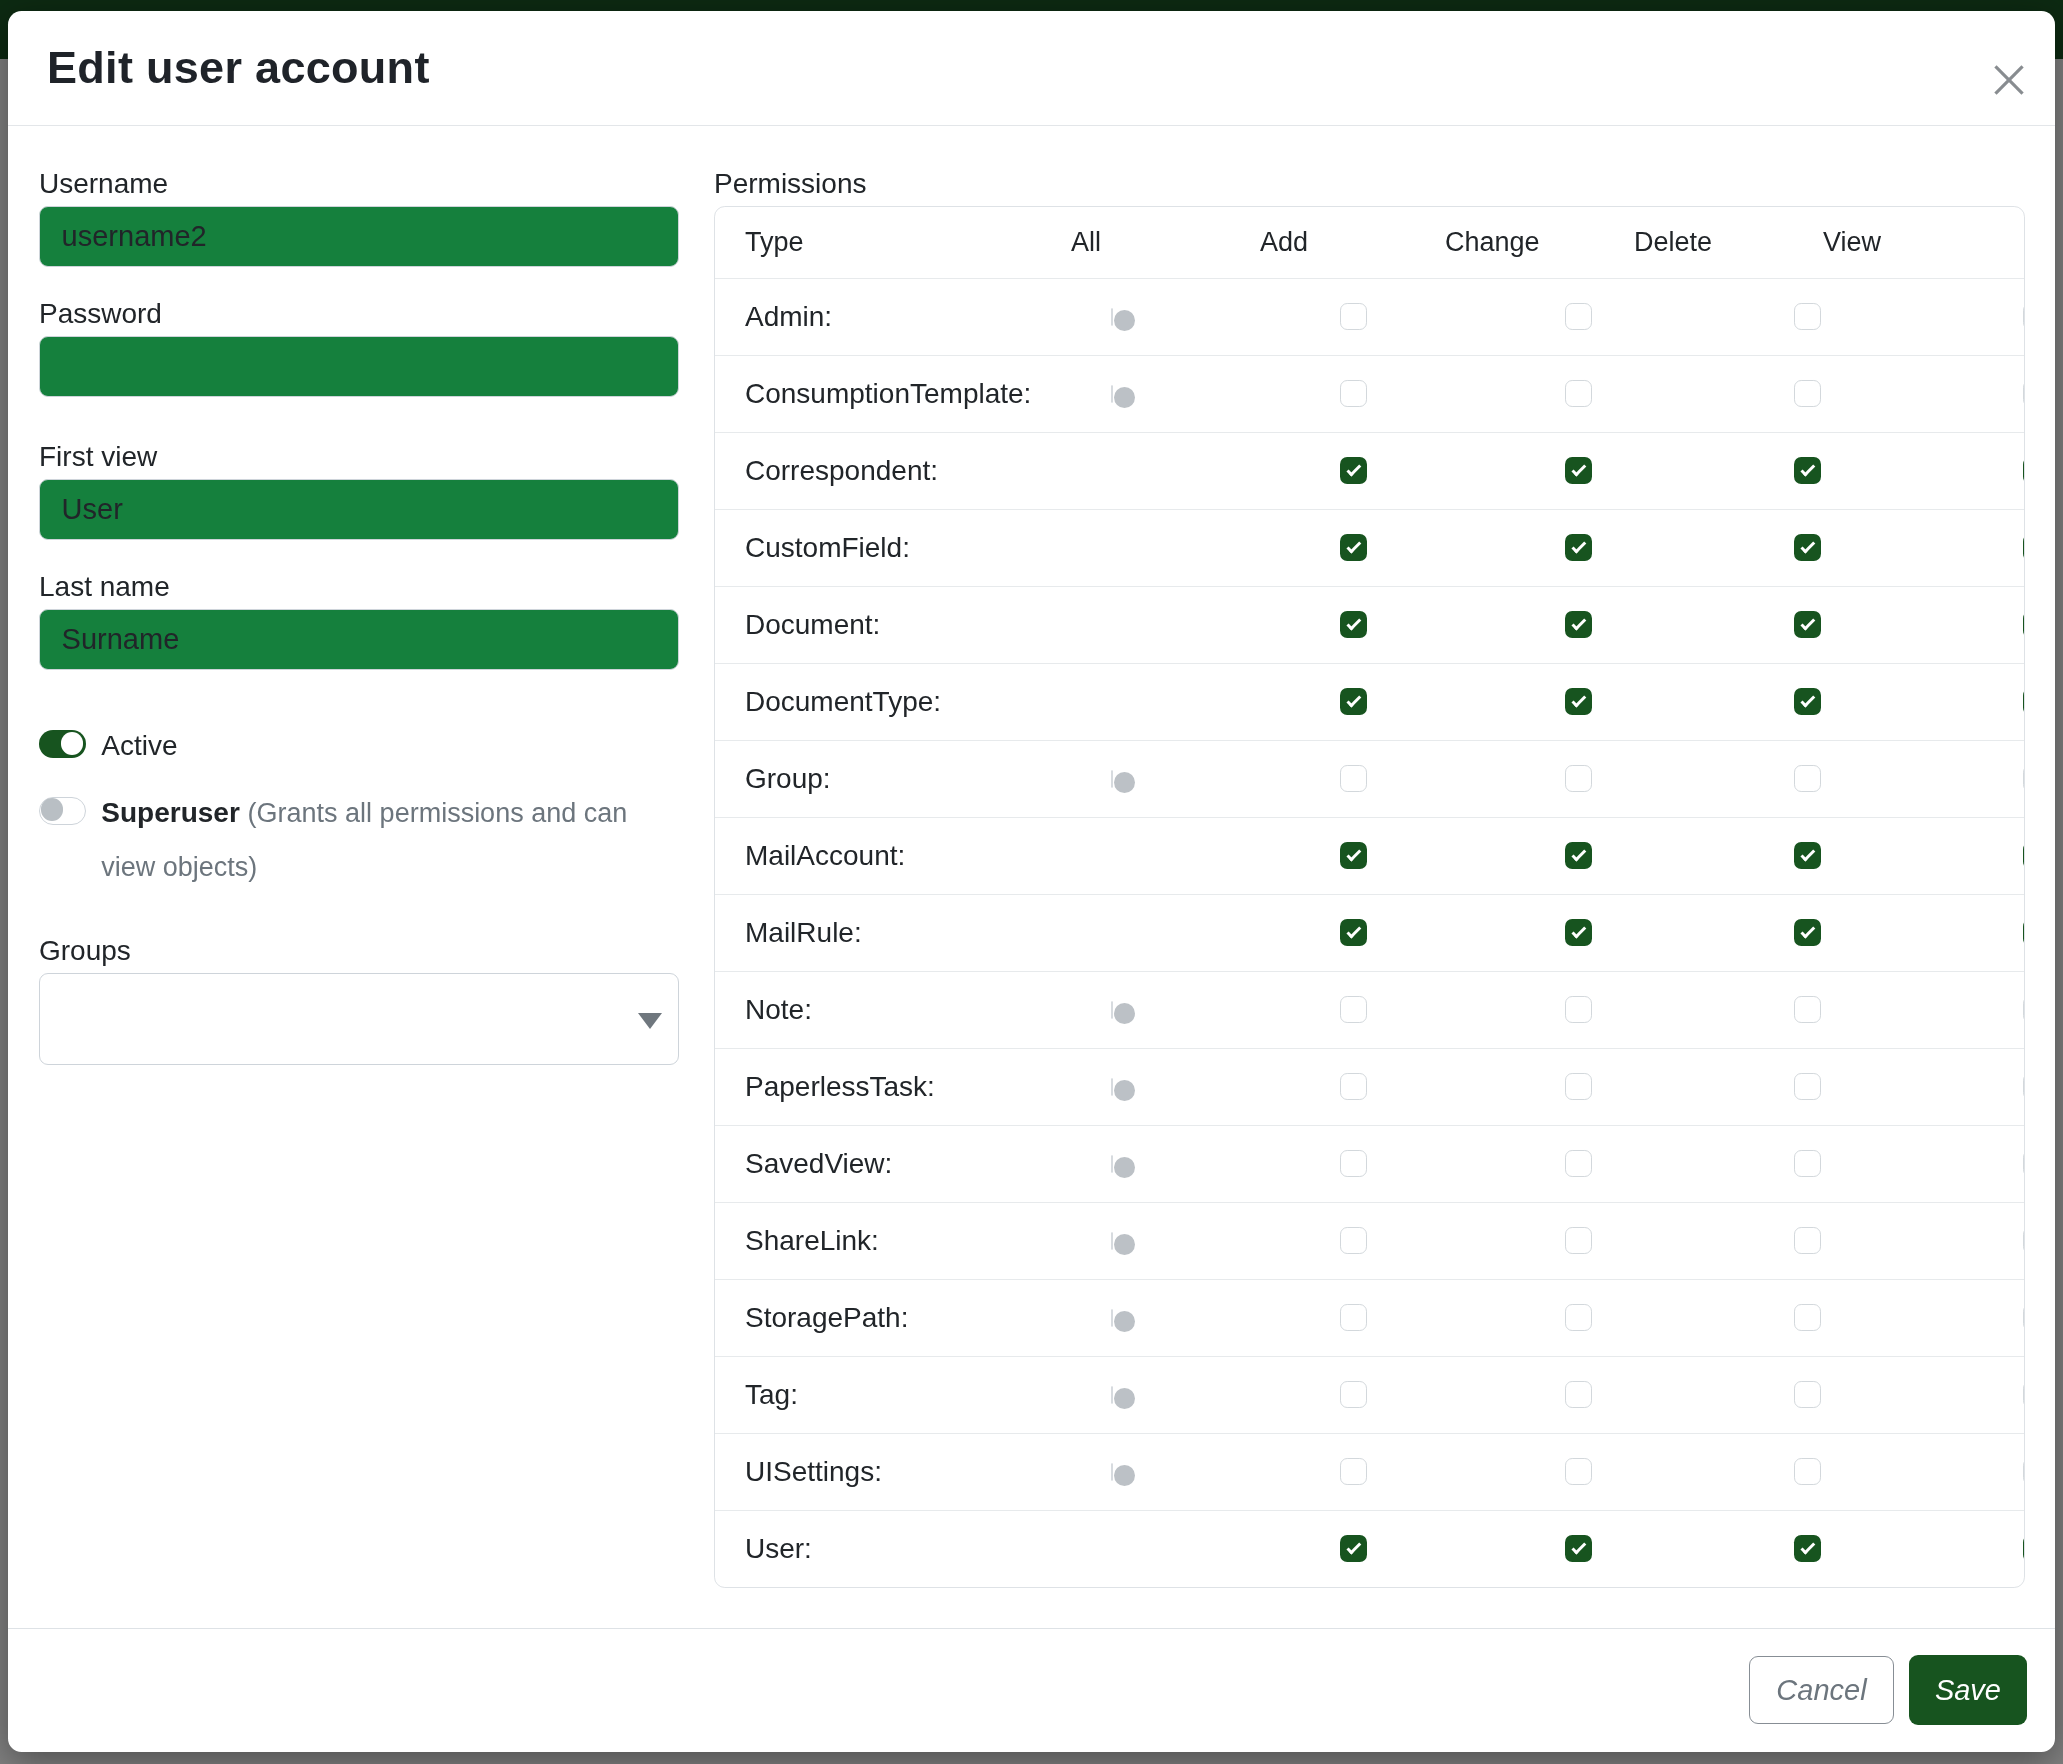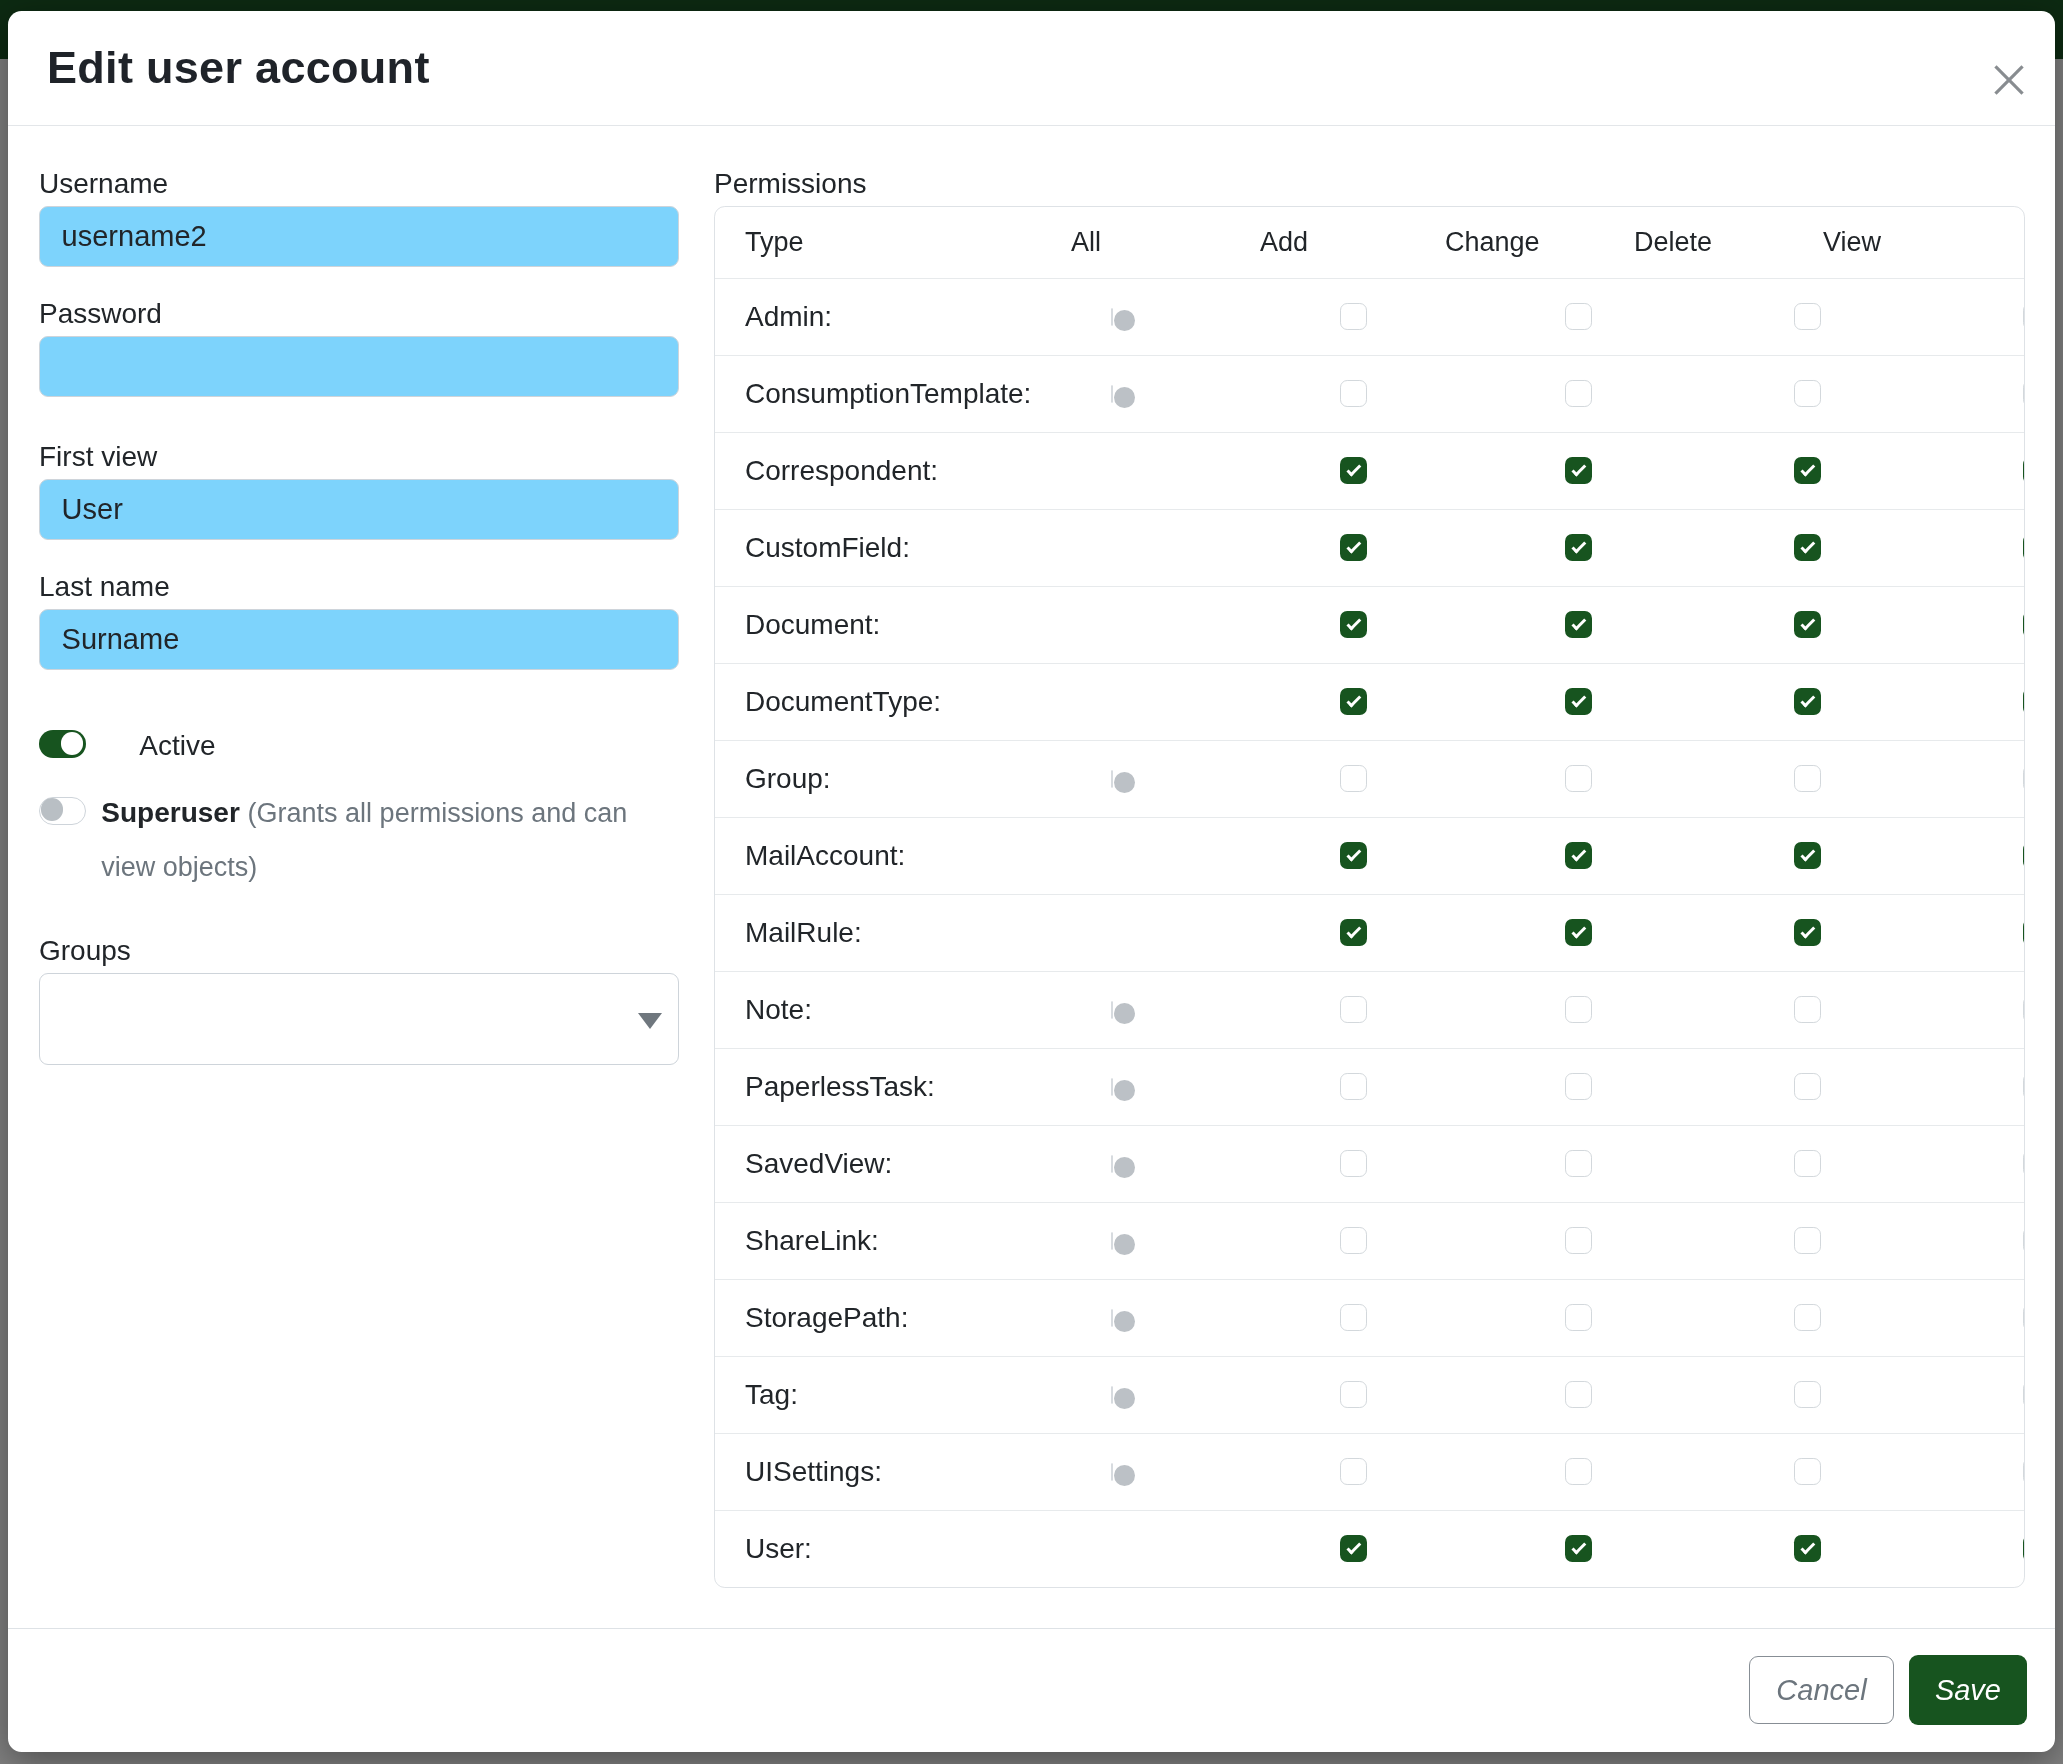--- a/index.html
+++ b/index.html
@@ -31,25 +31,25 @@
   .modal-body { flex:1; display:flex; padding:44px 30px 0 31px; }
 
   
   .left-col { width:640px; flex:none; }
   .form-group { margin-bottom:33px; }
   .form-group.pw { margin-bottom:46px; }
   .form-label { display:block; font-size:28px; line-height:28px; color:#212529; margin-bottom:8px; }
   .form-input {
     width:640px; height:61px; border:1.8px solid #ced4da; border-radius:9px;
     font-family:"Liberation Sans", sans-serif;
-    font-size:29px; color:#212529; padding:0 21.6px; background:#7dd3fc; outline:none;
+    font-size:29px; color:#212529; padding:0 21.6px; background:#15803d; outline:none;
   }
 
   .switch-row { display:flex; align-items:flex-start; }
-  .switch-row.active-row { margin-top:58px; margin-bottom:31px;gap:38px; }
+  .switch-row.active-row { margin-top:58px; margin-bottom:31px; }
   .lswitch { position:relative; width:47px; height:28px; border-radius:15.3px; flex:none; margin-right:15.3px; margin-top:1.8px; cursor:pointer; }
   .lswitch.on { background:#17541f; }
   .lswitch.off { background:#fff; border:1.8px solid #ced4da; }
   .lswitch .knob { position:absolute; width:22.5px; height:22.5px; border-radius:50%; }
   .lswitch.on .knob { right:2.7px; top:2.7px; background:#fff; }
   .lswitch.off .knob { left:0.9px; top:0.9px; background:#b9bfc4; }
   .switch-label { font-size:28px; line-height:36px; color:#212529; font-weight:400; }
   .su-text { width:599px; line-height:54px; font-size:28px; margin-top:-9px; }
   .su-name { font-weight:600; color:#212529; }
   .su-hint { font-size:27px; color:#6c757d; }

